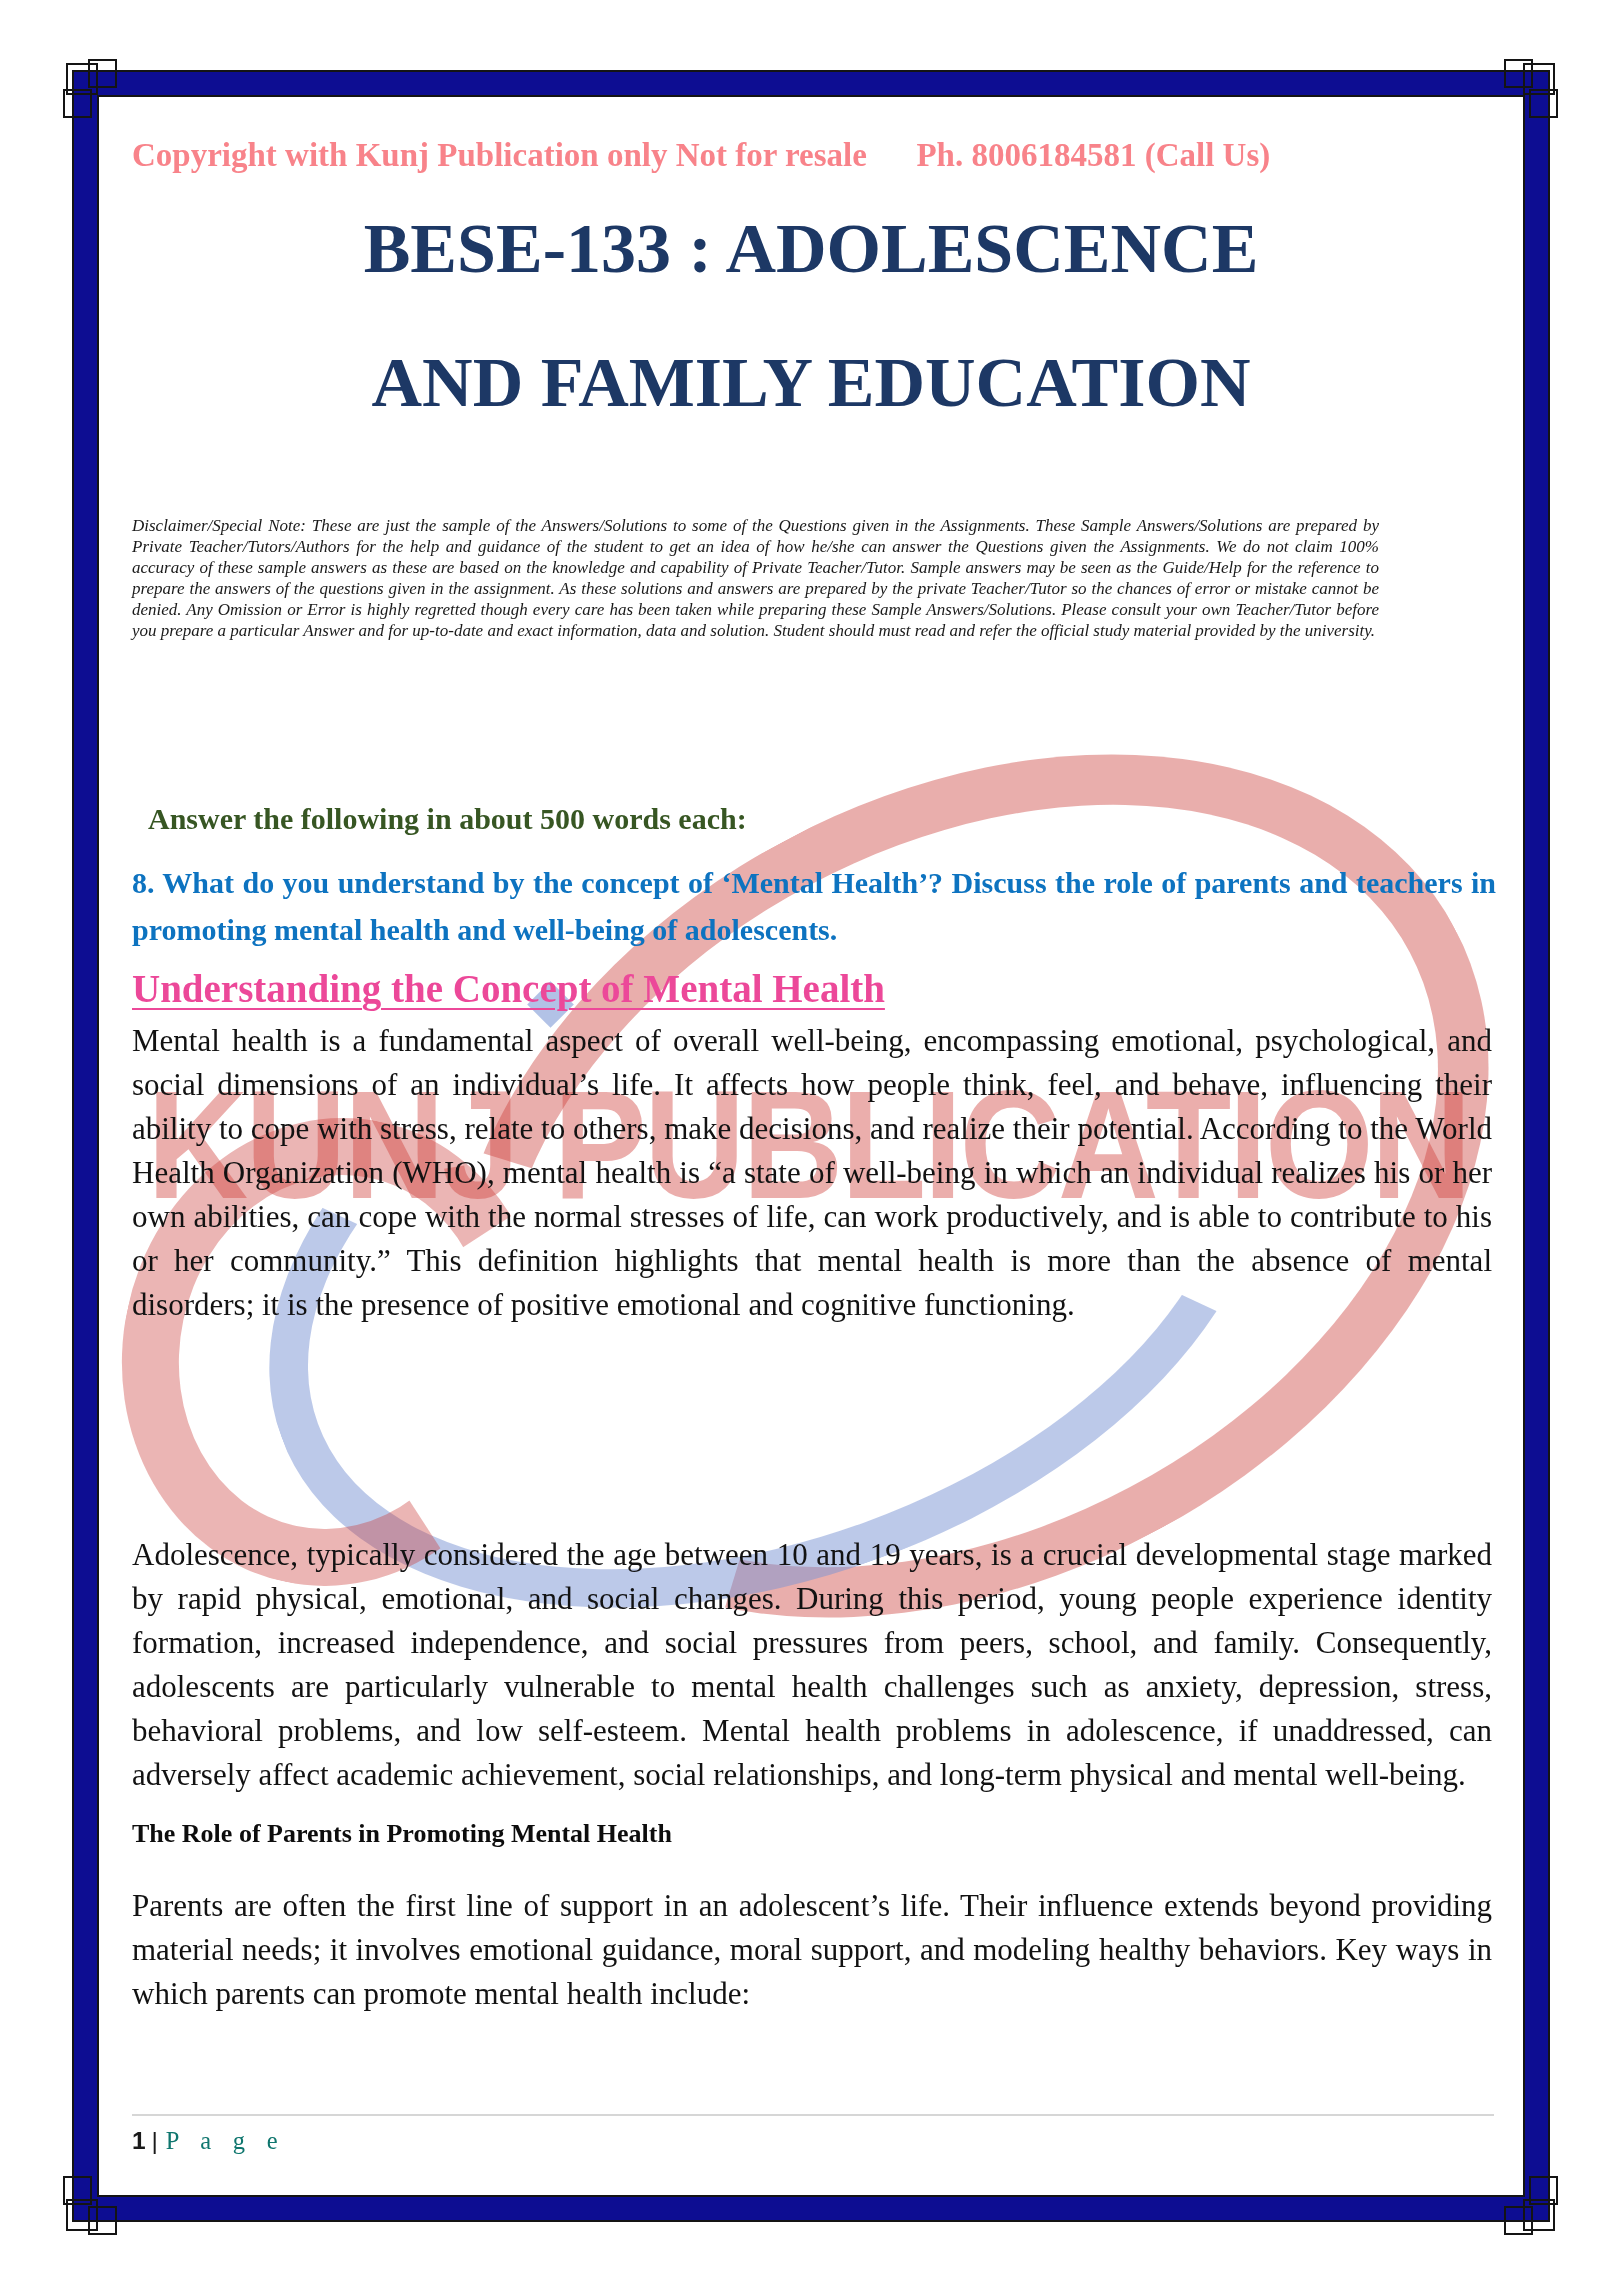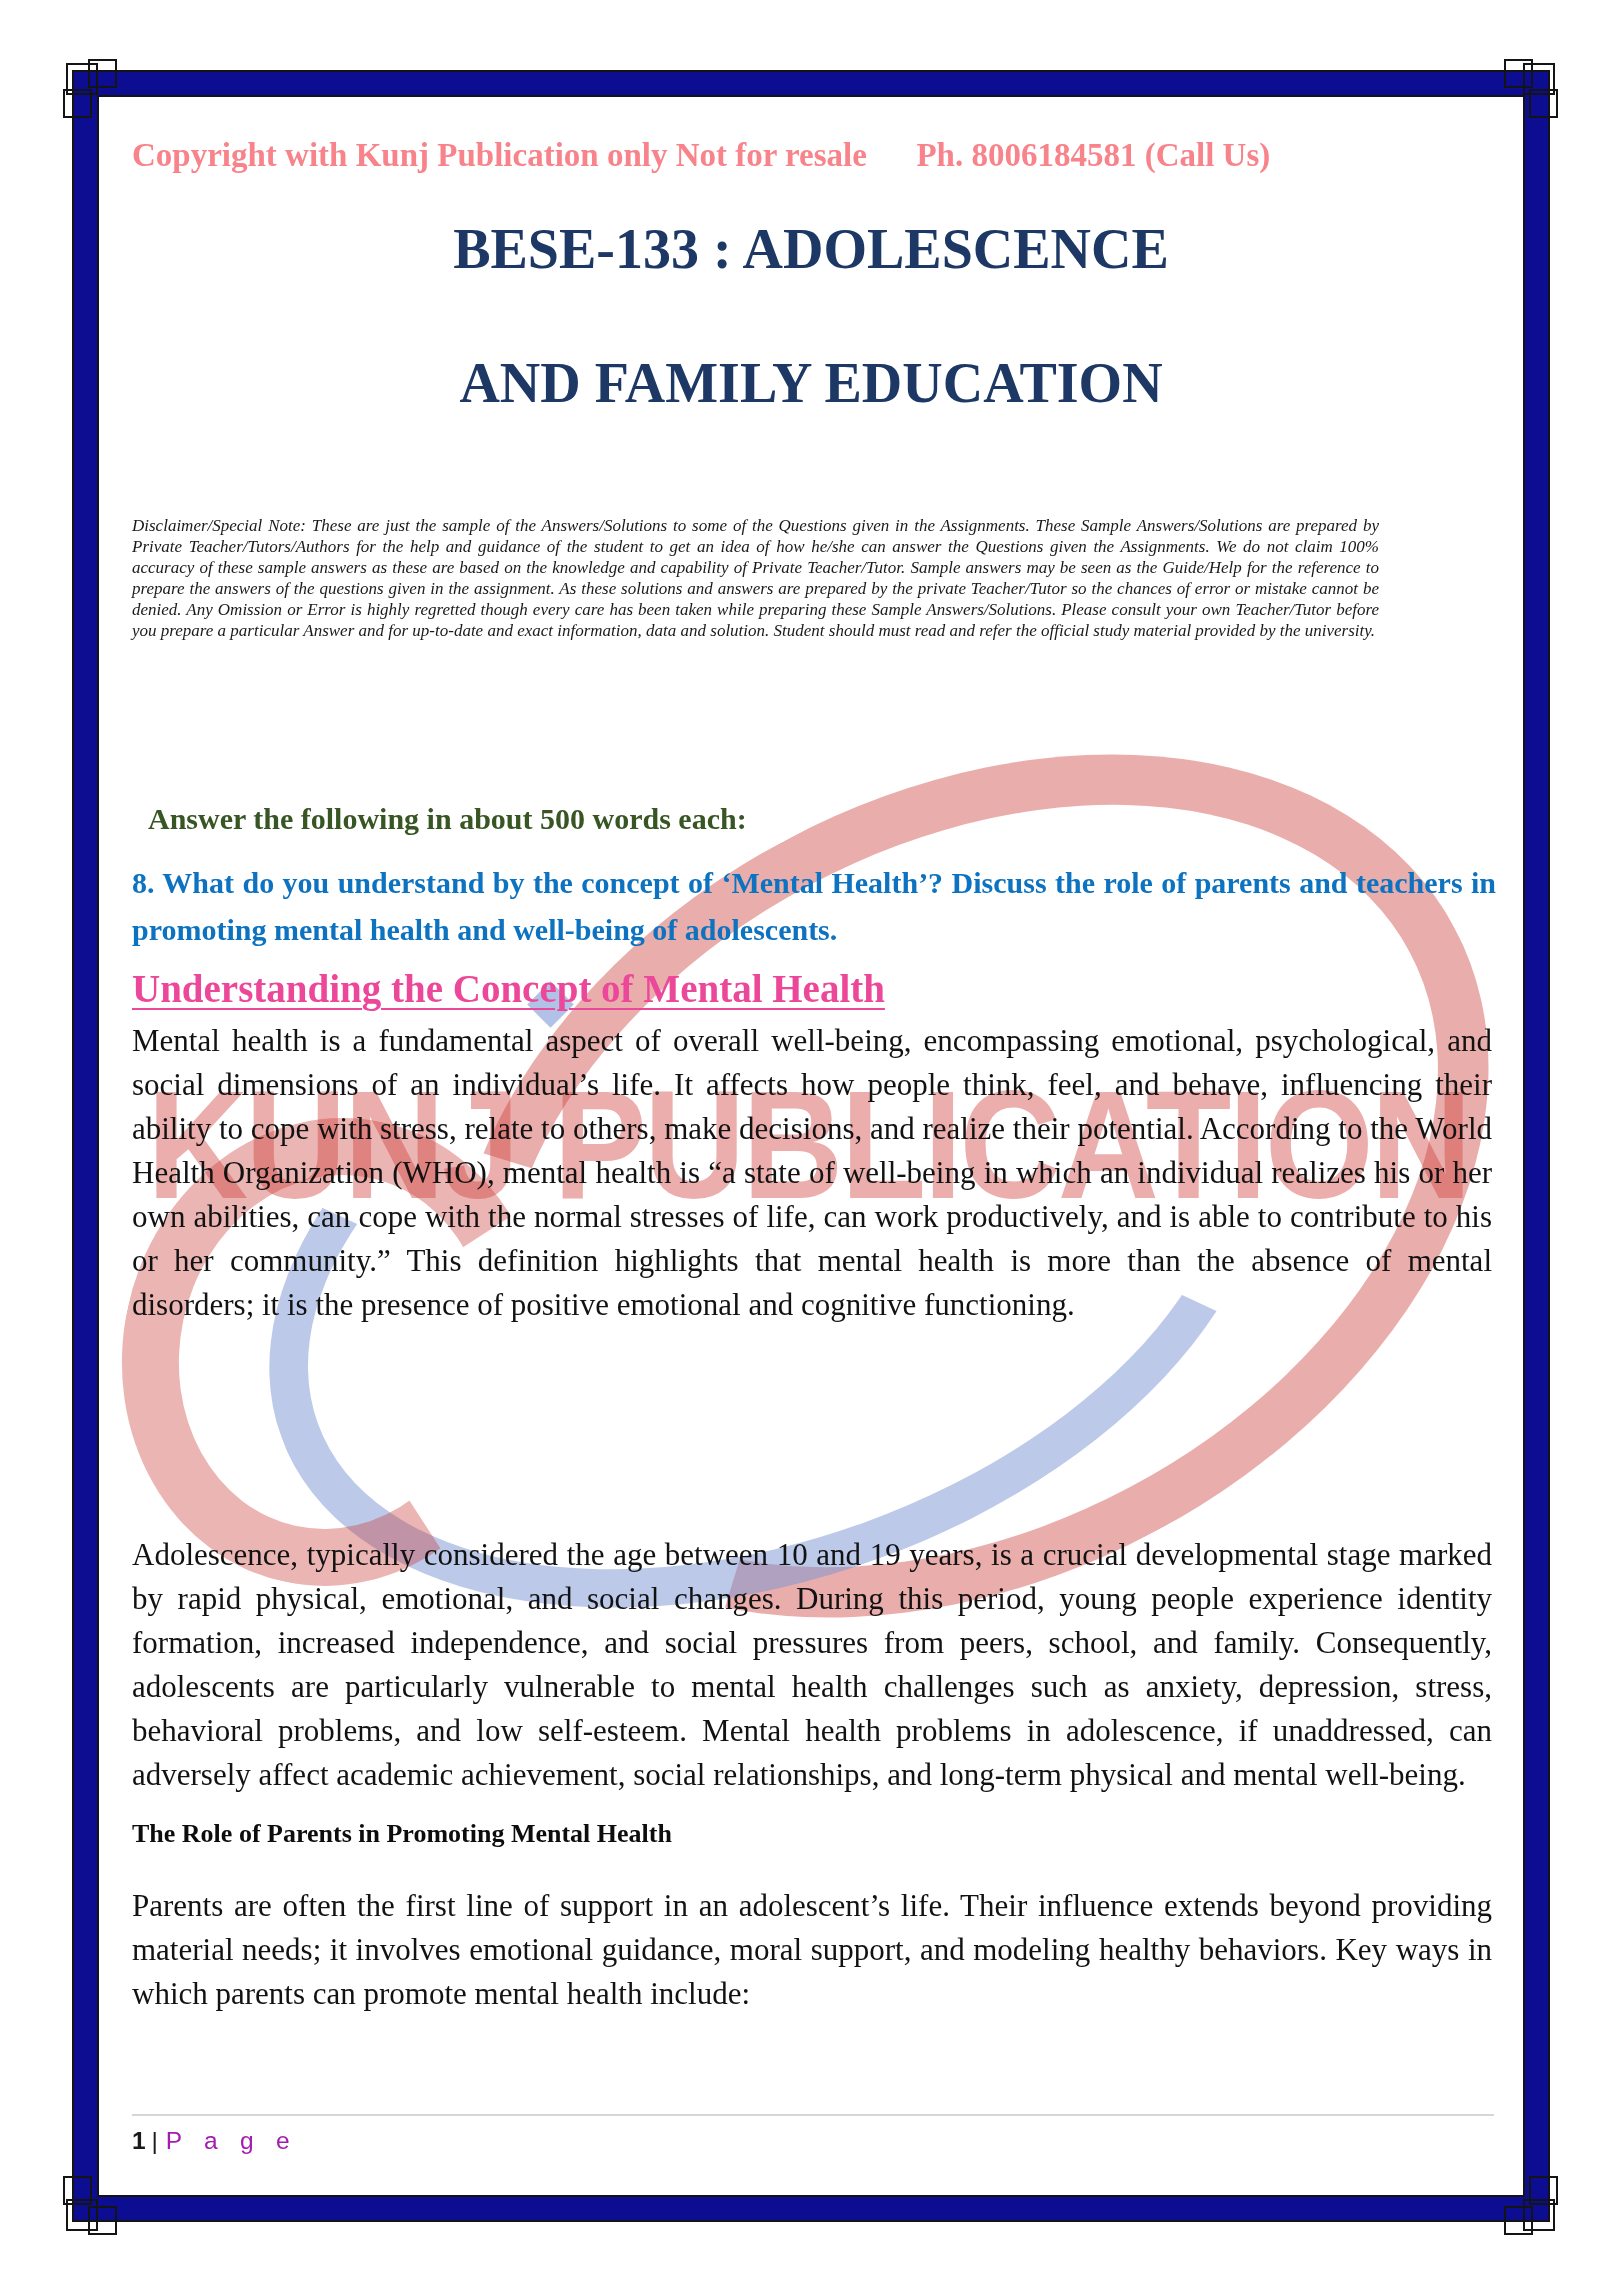--- a/index.html
+++ b/index.html
@@ -54,21 +54,21 @@
     -webkit-text-stroke:2.9px rgba(208,63,58,.5);white-space:nowrap;
   }
   
   .content{position:absolute;inset:0;z-index:1;}
   .copyright{
     position:absolute;left:132px;top:137px;width:1367px;
     font-weight:bold;font-size:33px;color:#f8838a;white-space:pre-wrap;
   }
   .doc-title{
     position:absolute;left:69px;top:182px;width:1484px;text-align:center;
-    font-weight:bold;font-size:56px;line-height:134px;color:#1d3865;
+    font-weight:bold;font-size:70px;line-height:134px;color:#1d3865;
   }
   .disclaimer{
     position:absolute;left:132px;top:515px;width:1247px;
     font-style:italic;font-size:17px;line-height:21px;color:#1a1a1a;
     text-align:justify;
   }
   .sec-heading{
     position:absolute;left:148px;top:802px;width:1362px;
     font-weight:bold;font-size:30px;color:#375623;
   }
@@ -95,21 +95,21 @@
   .footer-rule{
     position:absolute;left:132px;top:2114px;width:1362px;height:0;
     border-top:2px solid #d6d6d6;
   }
   .footer{
     position:absolute;left:132px;top:2127px;width:1362px;
     font-family:"Liberation Sans",sans-serif;font-size:24.5px;color:#7f7f7f;
   }
   .footer .num{font-weight:bold;color:#1a1a1a;letter-spacing:2px;}
   .footer .bar{color:#1a1a1a;margin:0 7.8px 0 3.9px;}
-  .footer .lbl{letter-spacing:7.8px;color:#a21caf;}
+  .footer .lbl{letter-spacing:7.8px;color:#0f766e;font-family:Liberation Serif, serif;}
 </style>
 </head>
 <body>
 
 <div class="frame"></div>
 <div class="corner tl">
   <div class="sq sq1"></div>
   <div class="sq sq2"></div>
   <div class="sq sq3"></div>
 </div>

